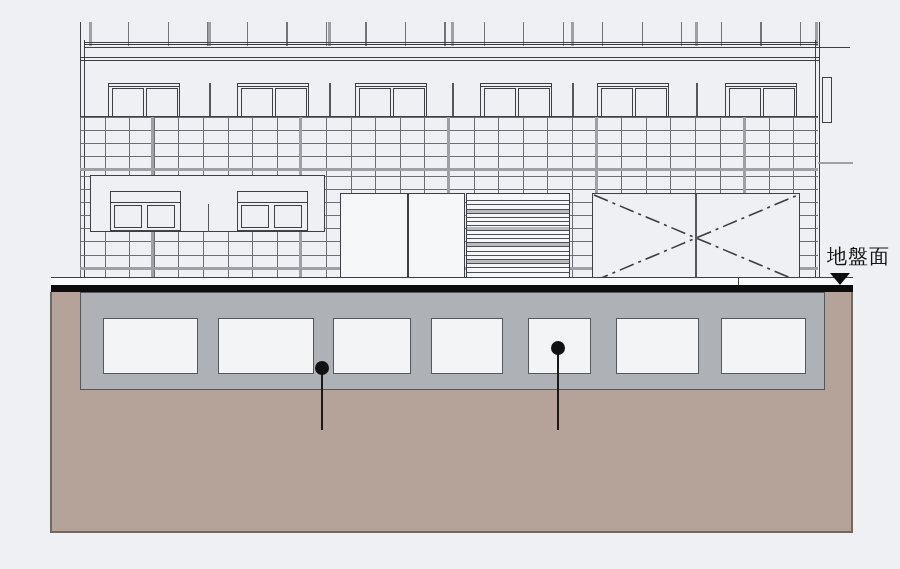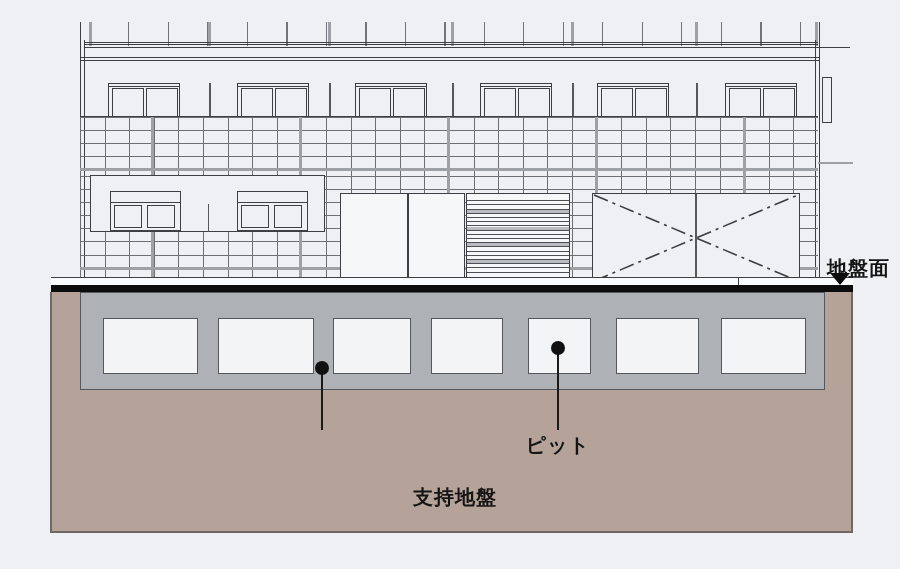--- a/index.html
+++ b/index.html
@@ -72,21 +72,21 @@
     background:var(--structure_gray);border:1px solid var(--structure_outline);box-sizing:border-box;}
   .pit{position:absolute;top:25px;height:56px;background:var(--pit_fill);
     border:1px solid var(--structure_outline);box-sizing:border-box;}
 
   
   .leader-dot{position:absolute;width:14px;height:14px;border-radius:50%;background:#111;}
   .leader-line{position:absolute;width:2px;background:#1a1a1a;}
   .diagram-label{position:absolute;color:var(--label);font-size:20px;font-weight:700;
     text-align:center;width:140px;letter-spacing:1px;white-space:nowrap;}
   .gs-label{position:absolute;left:827px;top:243px;color:var(--label);font-size:20px;
-    font-weight:700;letter-spacing:1px;white-space:nowrap;margin-top:12px;}
+    font-weight:400;letter-spacing:1px;white-space:nowrap;}
   .marker-tri{position:absolute;left:830px;top:273px;width:0;height:0;
     border-left:10px solid transparent;border-right:10px solid transparent;
     border-top:12px solid #0d0d0d;}
   .smallbox{position:absolute;left:822px;top:77px;width:10px;height:46px;
     border:1px solid var(--line_dark);box-sizing:border-box;}
 </style>
 </head>
 <body>
 
 <div id="canvas">
@@ -204,20 +204,18 @@
     <div class="pit" style="left:640px;width:85px"></div>
   </div>
 
   <div class="ground-line"></div>
 
   <div class="leader-line" style="left:321px;top:368px;height:62px"></div>
   <div class="leader-dot" style="left:315px;top:361px"></div>
 
   <div class="leader-line" style="left:557px;top:348px;height:82px"></div>
   <div class="leader-dot" style="left:551px;top:341px"></div>
-  <div class="diagram-label" style="left:488px;top:432px">ピット</div>
-
-  <div class="diagram-label" style="left:385px;top:484px">支持地盤</div>
+
 
   <div class="gs-label">地盤面</div>
   <div class="marker-tri"></div>
 
 </div>
 
 </body></html>

